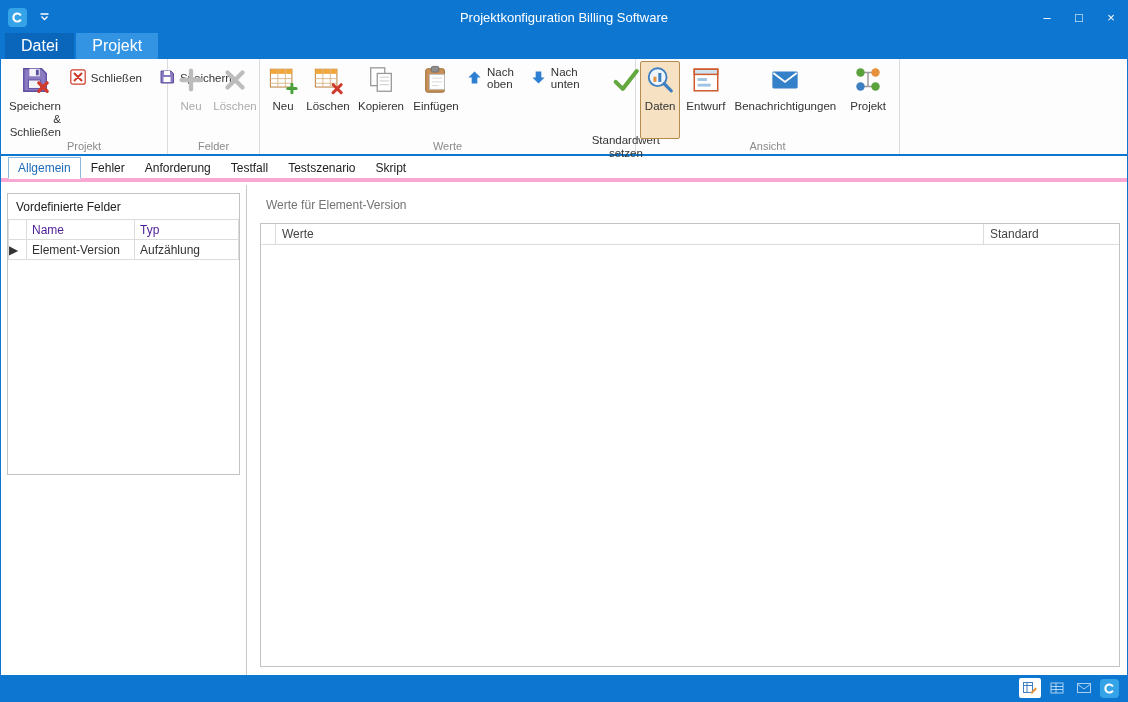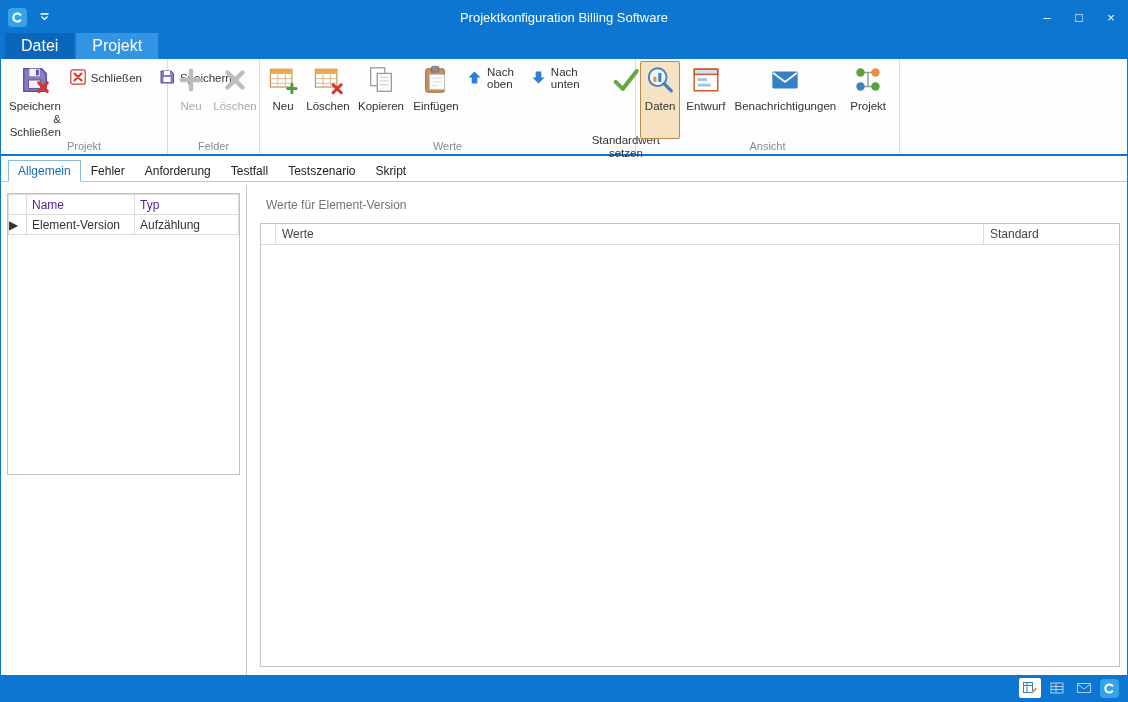--- a/index.html
+++ b/index.html
@@ -33,21 +33,21 @@
             border:1px solid transparent; border-radius:2px; text-align:center; cursor:default; }
   .bigbtn .lbl { margin-top:2px; font-size:11.5px; line-height:13px; color:#333; }
   .bigbtn.disabled .lbl { color:#ababab; }
   .bigbtn.checked { background:#f6e2c2; border-color:#b58b4e; }
   .stack { display:flex; flex-direction:row; margin-top:7px; gap:6px; }
   .smallbtn { display:flex; align-items:center; gap:5px; padding:1px 6px 1px 3px; border:1px solid transparent;
               border-radius:2px; font-size:11.5px; color:#333; cursor:default; height:20px; }
   .nowrap { white-space:nowrap; }
 
   
-  .doctabs { height:26px; background:#fff; border-bottom:1px solid #f9a8d4; display:flex;
+  .doctabs { height:26px; background:#fff; border-bottom:4px solid #f9a8d4; display:flex;
              align-items:flex-end; padding-left:7px; }
   .dtab { height:22px; padding:0 9px; display:flex; align-items:center; font-size:12px; color:#222;
           border:1px solid transparent; margin-bottom:-1px; cursor:default; }
   .dtab.active { color:#1e6bb8; border-color:#8db8e0; border-bottom-color:#fff; background:#fff; }
 
   
   .content { position:absolute; top:184px; bottom:26px; left:0; right:0; background:#fff; }
   .splitter { position:absolute; left:245px; top:0; bottom:0; width:1px; background:#c9c9c9; }
 
   .left-panel { position:absolute; left:6px; top:8px; width:233px; height:282px;
@@ -293,20 +293,21 @@
     <div class="dtab">Fehler</div>
     <div class="dtab">Anforderung</div>
     <div class="dtab">Testfall</div>
     <div class="dtab">Testszenario</div>
     <div class="dtab">Skript</div>
   </div>
 
   <div class="content">
 
     <div class="left-panel">
+      <div class="left-panel-title">Vordefinierte Felder</div>
       <table class="grid">
         <colgroup>
             <col class="ind-col" style="width:18px">
             <col style="width:108px">
             <col>
           </colgroup>
         <thead>
           <tr>
             <th></th>
             <th>Name</th>

